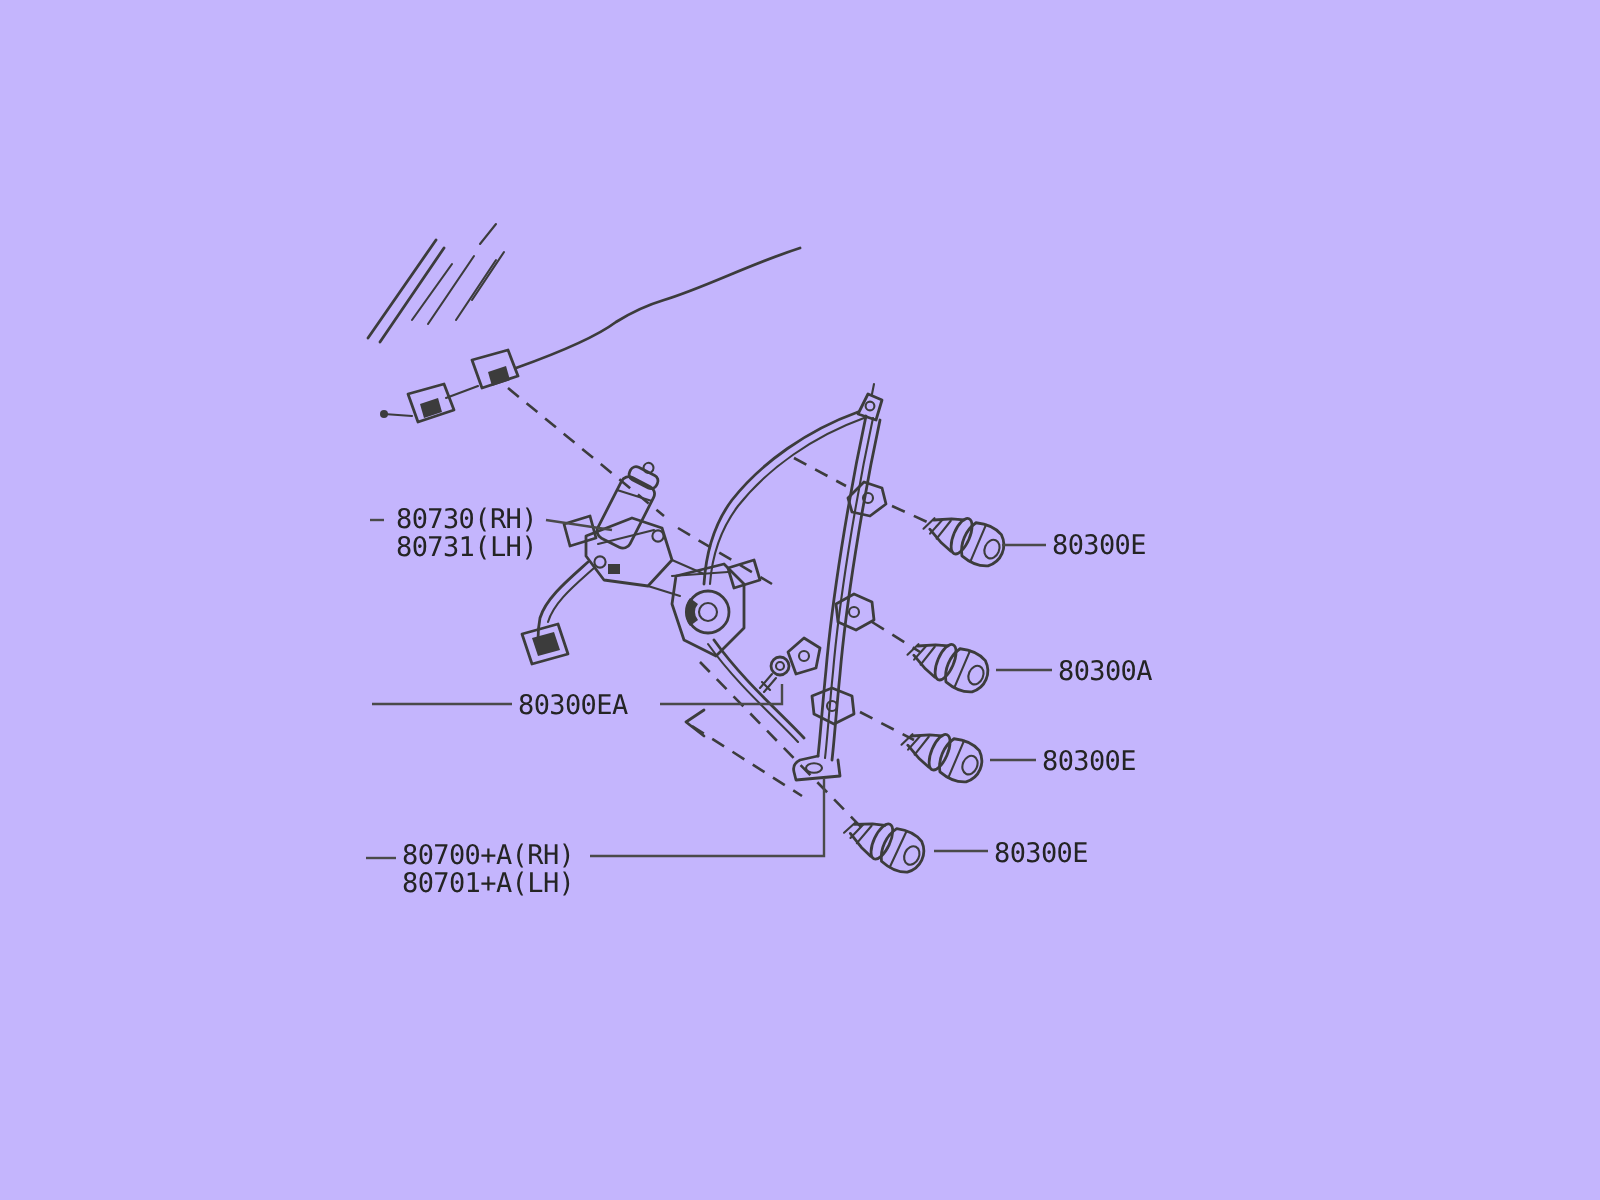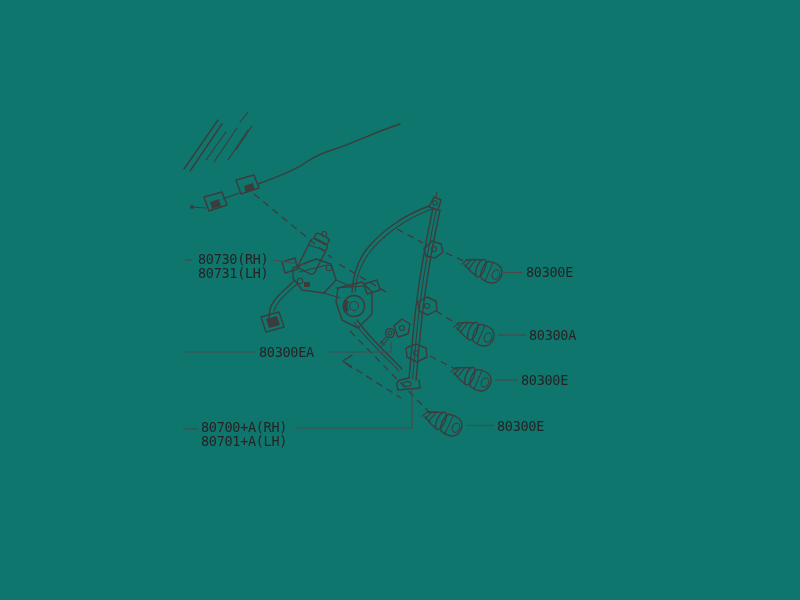--- a/index.html
+++ b/index.html
@@ -2,21 +2,21 @@
 <html><head>
 <meta charset="utf-8">
 <style>
   html, body {
     margin: 0; padding: 0;
     width: 800px; height: 600px;
     background: #ffffff;
     overflow: hidden;
     font-family: "DejaVu Sans Mono", monospace;
   }
-  .stage { position: relative; width: 800px; height: 600px; background:#0f766e; }
+  .stage { position: relative; width: 800px; height: 600px; background:#c4b5fd; }
   svg { display:block; }
   .ln  { fill:none; stroke:#3c3c3c; stroke-width:1.4; stroke-linecap:round; stroke-linejoin:round; }
   .thin{ fill:none; stroke:#3c3c3c; stroke-width:1.05; stroke-linecap:round; stroke-linejoin:round; }
   .dash{ fill:none; stroke:#3c3c3c; stroke-width:1.3; stroke-dasharray:7 5; stroke-linecap:butt; }
   .leader { fill:none; stroke:#4a4a4a; stroke-width:1.2; }
   .blk { fill:#3c3c3c; stroke:none; }
   .pn  { font-family:"DejaVu Sans Mono", monospace; font-size:13.5px; fill:#242424; letter-spacing:-0.3px; }
 </style>
 </head>
 <body>

